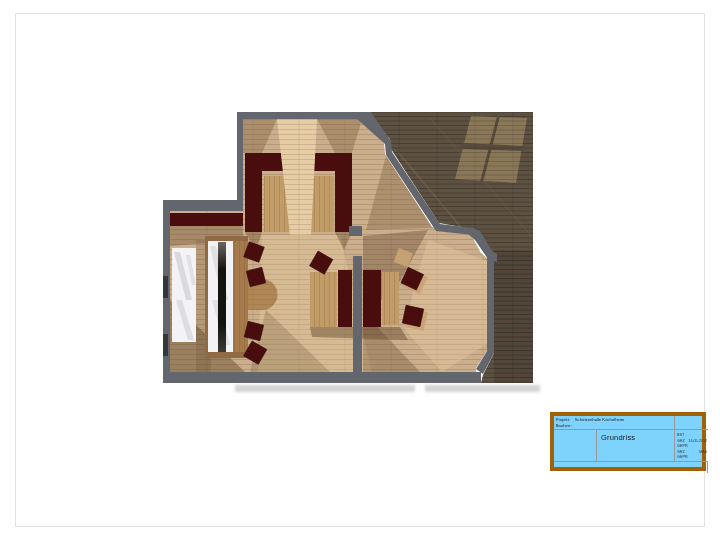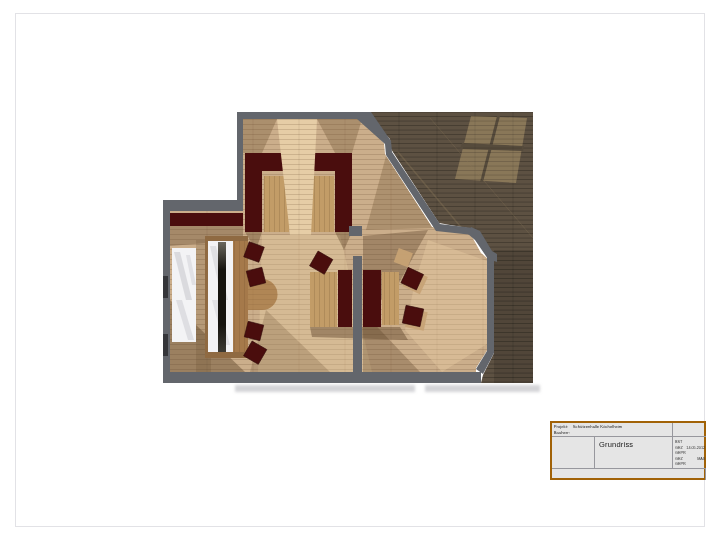--- a/index.html
+++ b/index.html
@@ -2,22 +2,22 @@
 <html><head>
 <meta charset="utf-8">
 <style>
   html,body{margin:0;padding:0;background:#ffffff;}
   body{width:720px;height:540px;overflow:hidden;position:relative;
        font-family:"Liberation Sans", sans-serif;}
   .sheet-border{position:absolute;left:15px;top:13px;width:690px;height:514px;
        border:1px solid #e2e2e6;box-sizing:border-box;}
   .plan-svg{position:absolute;left:0;top:0;}
   
-  .title-block{position:absolute;left:550px;top:421px;width:156px;height:59px;
-       box-sizing:border-box;border:2px solid #a16207;background:#e5e5e5;
+  .title-block{position:absolute;left:550px;top:412px;width:156px;height:59px;
+       box-sizing:border-box;border:4px solid #a16207;background:#7dd3fc;
        display:grid;grid-template-columns:43px 78px 33px;grid-template-rows:14px 32px 11px;
        color:#222;}
   .tb-cell{box-sizing:border-box;border-right:1px solid #97979d;border-bottom:1px solid #97979d;
        overflow:hidden;position:relative;}
   .tb-cell.last-col{border-right:none;}
   .tb-cell.last-row{border-bottom:none;}
   .tb-project{grid-column:1 / span 2;}
   .tb-bottom{grid-column:1 / span 3;}
   .tiny{font-size:7px;transform:scale(0.60);transform-origin:0 0;white-space:nowrap;
        line-height:10px;width:320%;}

